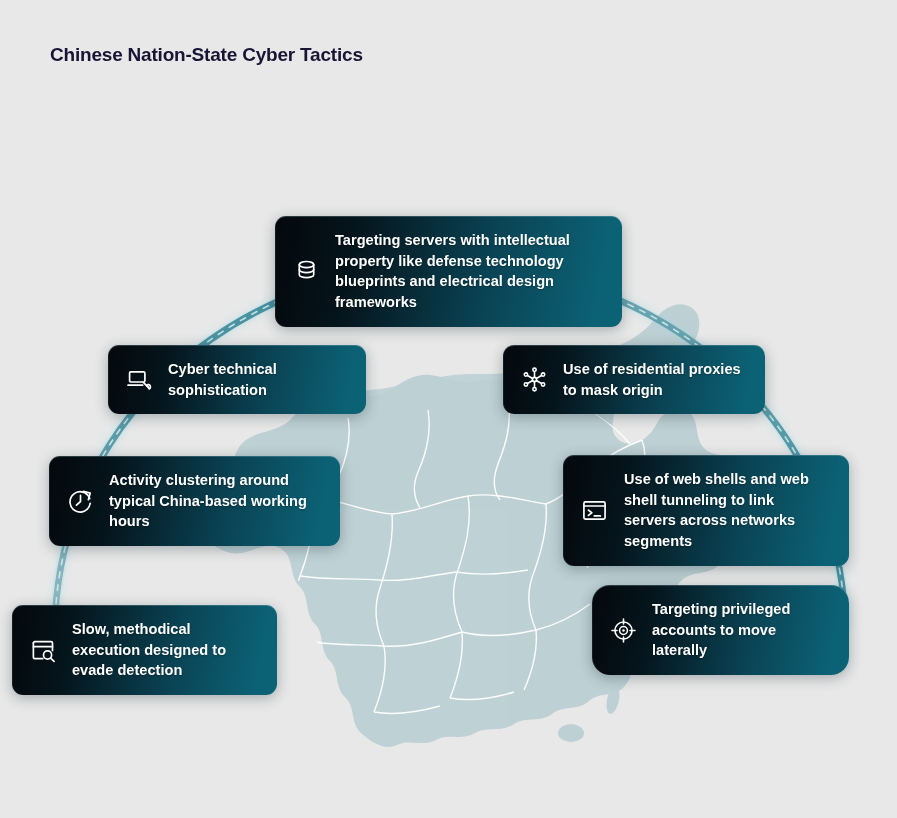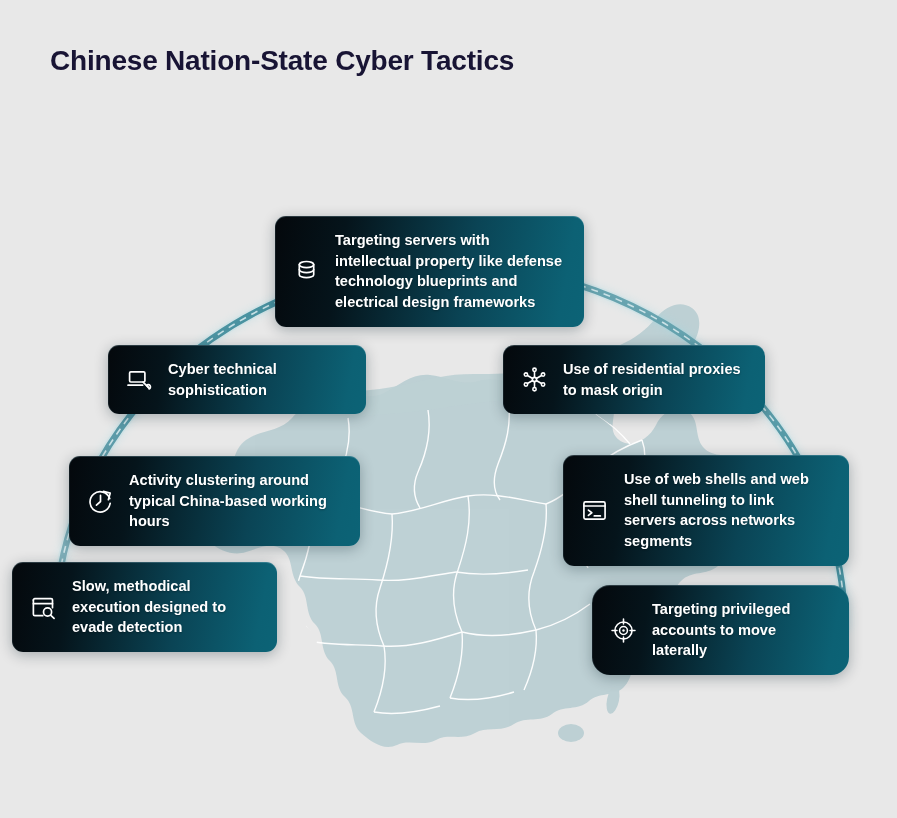--- a/index.html
+++ b/index.html
@@ -22,21 +22,21 @@
   }
 
   
   #header {
     position: absolute;
     left: 50px;
     top: 44px;
     width: 620px;
   }
   #page-title {
-    font-size: 28px;
+    font-size: 19px;
     font-weight: bold;
     color: #181434;
     letter-spacing: -0.2px;
     margin: 0 0 18px 0;
     line-height: 1.2;
   }
   #page-subtitle {
     font-size: 16.5px;
     color: #4e5a60;
     line-height: 1.55;
@@ -90,26 +90,26 @@
   .card-text {
     color: #ffffff;
     font-size: 14.6px;
     line-height: 1.42;
     font-weight: bold;
     white-space: pre-line;
     text-shadow: 0 1px 2px rgba(0,0,0,0.30);
   }
 
   
-  #card-ip         { left: 275px; top: 216px; width: 309px; }
+  #card-ip         { left: 275px; top: 216px; width: 347px; }
   #card-tech       { left: 108px; top: 345px; width: 258px; }
   #card-proxy      { left: 503px; top: 345px; width: 262px; align-items: center; }
-  #card-hours      { left: 49px;  top: 456px; width: 291px; margin-left: 20px; }
+  #card-hours      { left: 49px;  top: 456px; width: 291px; }
   #card-webshell   { left: 563px; top: 455px; width: 286px; gap: 15px; }
-  #card-slow       { left: 12px;  top: 562px; width: 265px; }
+  #card-slow       { left: 12px;  top: 605px; width: 265px; }
   #card-privileged { left: 592px; top: 585px; width: 257px; border-radius: 18px; }
 </style>
 </head>
 <body>
 
 <div id="stage">
 
   <svg id="map-layer" viewBox="0 0 897 818" xmlns="http://www.w3.org/2000/svg">
     <defs>
       <linearGradient id="mapFade" x1="0" y1="0" x2="0" y2="1">

